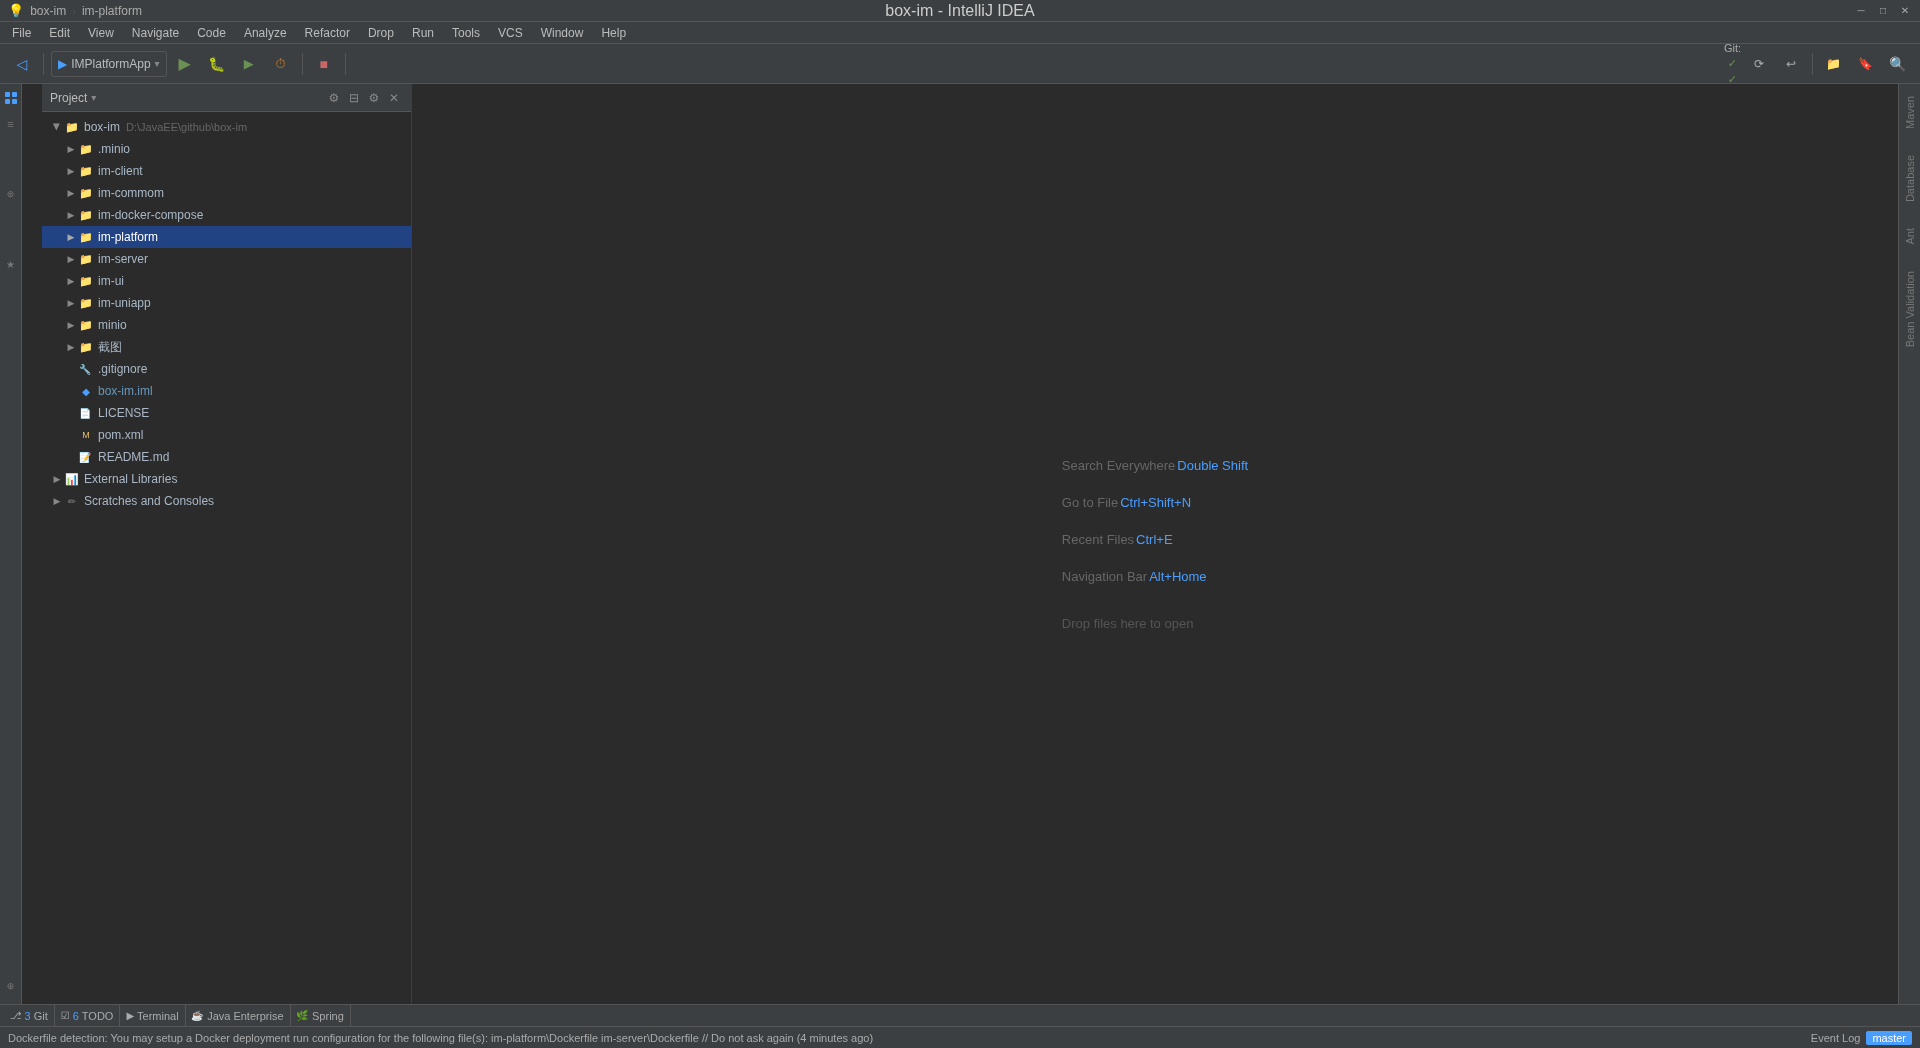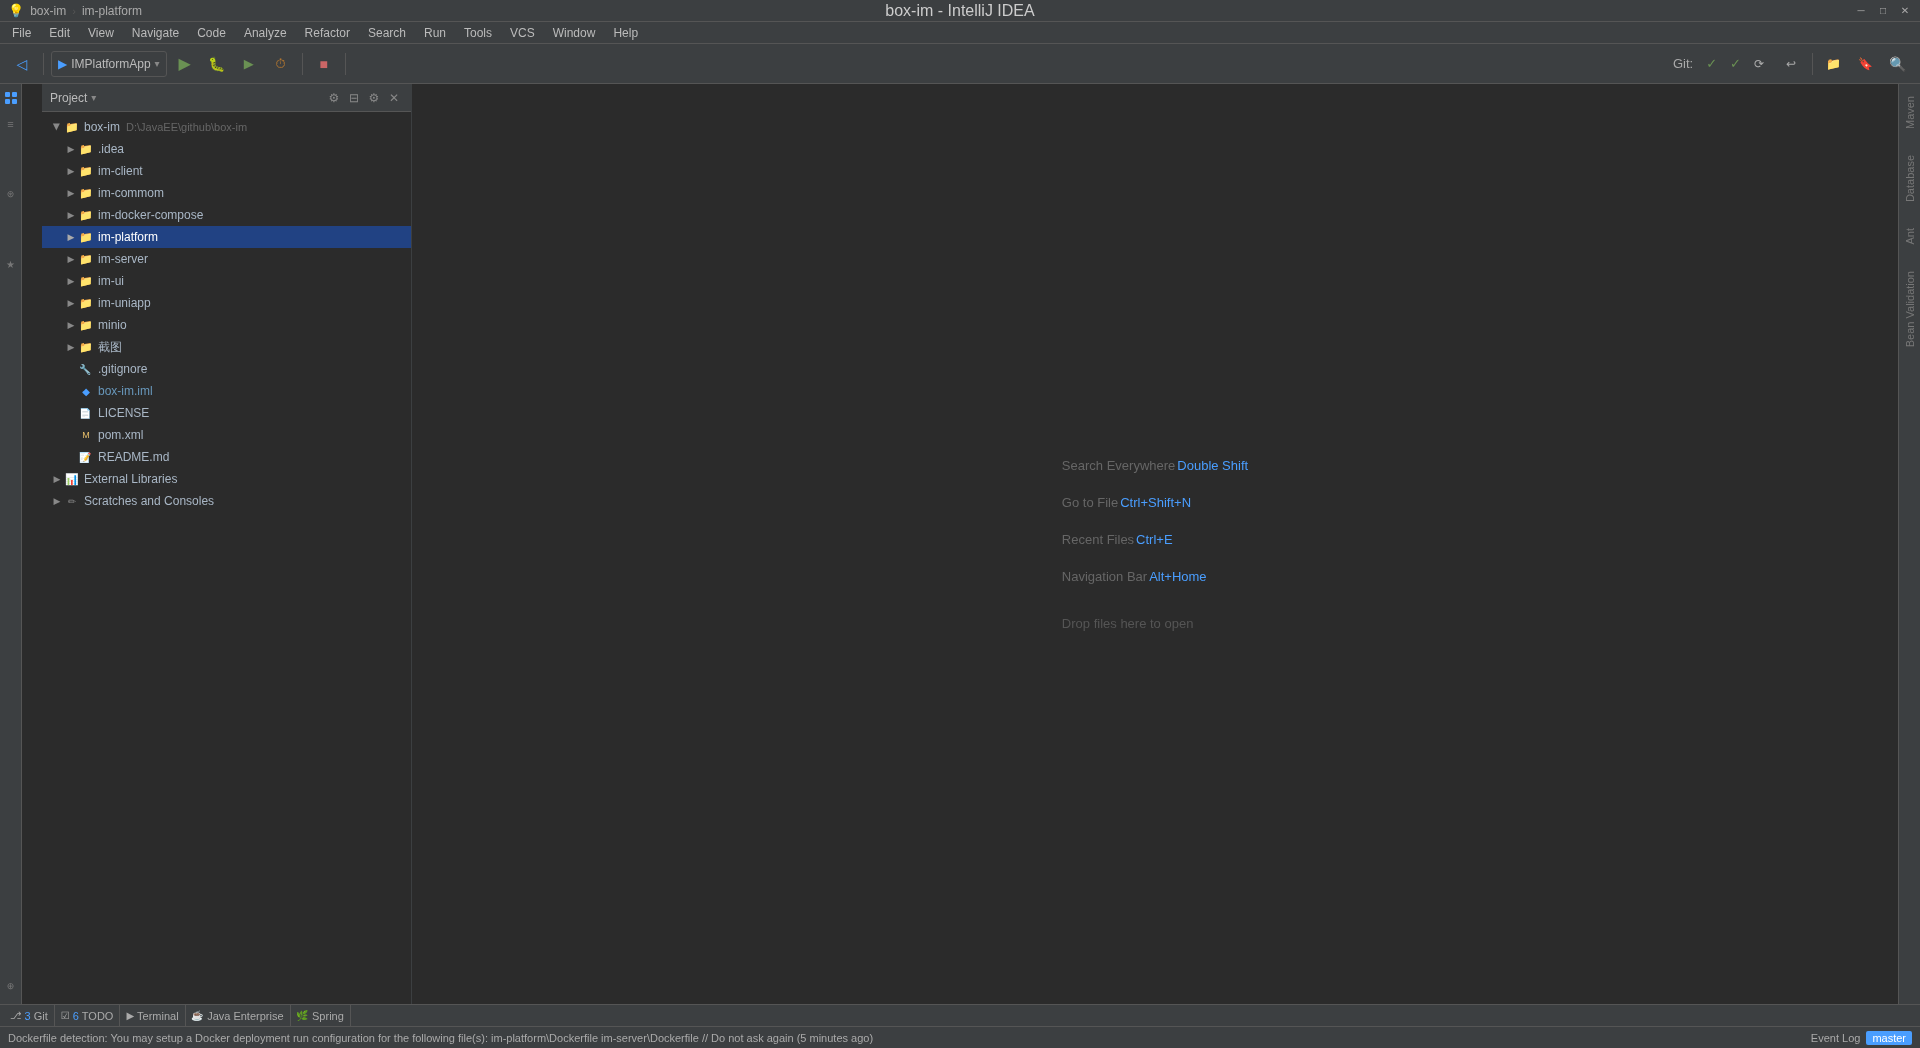--- a/index.html
+++ b/index.html
@@ -114,25 +114,26 @@
       font-size: 12px;
       color: #bbb;
     }
     .toolbar-right {
       margin-left: auto;
       display: flex;
       align-items: center;
       gap: 4px;
     }
     .git-status {
-      font-size: 13px;
+      font-size: 11px;
       color: #aaa;
       display: flex;
       align-items: center;
-      gap: 13px;
+      gap: 3px;
+      flex-direction: column;
     }
 
     
     #main-layout {
       display: flex;
       height: calc(1048px - 22px - 22px - 40px - 22px - 22px);
     }
     .left-tab {
       width: 20px;
       height: 20px;
@@ -374,21 +375,21 @@
 </div>
 
 <div id="menubar">
   <span class="menu-item">File</span>
   <span class="menu-item">Edit</span>
   <span class="menu-item">View</span>
   <span class="menu-item">Navigate</span>
   <span class="menu-item">Code</span>
   <span class="menu-item">Analyze</span>
   <span class="menu-item">Refactor</span>
-  <span class="menu-item">Search</span>
+  <span class="menu-item">Drop</span>
   <span class="menu-item">Run</span>
   <span class="menu-item">Tools</span>
   <span class="menu-item">VCS</span>
   <span class="menu-item">Window</span>
   <span class="menu-item">Help</span>
 </div>
 
 <div id="toolbar">
   <div class="toolbar-btn" title="Back" style="color:#4a9eff;">◁</div>
   <div class="toolbar-separator"></div>
@@ -455,21 +456,21 @@
       <div class="tree-item">
         <span class="tree-arrow expanded">▶</span>
         <span class="tree-icon folder-icon-blue">📁</span>
         <span style="color:#a9b7c6;">box-im</span>
         <span style="color:#666;font-size:11px;margin-left:6px;">D:\JavaEE\github\box-im</span>
       </div>
 
       <div class="tree-item indent1">
         <span class="tree-arrow">▶</span>
         <span class="tree-icon folder-icon">📁</span>
-        <span>.idea</span>
+        <span>.minio</span>
       </div>
 
       <div class="tree-item indent1">
         <span class="tree-arrow">▶</span>
         <span class="tree-icon folder-icon-mod">📁</span>
         <span>im-client</span>
       </div>
 
       <div class="tree-item indent1">
         <span class="tree-arrow">▶</span>
@@ -612,18 +613,18 @@
     <span style="font-size:10px;">☕</span>
     <span>Java Enterprise</span>
   </div>
   <div class="bottom-tab">
     <span style="font-size:10px;">🌿</span>
     <span>Spring</span>
   </div>
 </div>
 
 <div id="statusbar" style="height:22px;background:#3c3f41;display:flex;align-items:center;padding:0 8px;border-top:1px solid #555;gap:6px;font-size:11px;color:#aaa;">
-  <span style="overflow:hidden;text-overflow:ellipsis;white-space:nowrap;flex:1;color:#aaa;">Dockerfile detection: You may setup a Docker deployment run configuration for the following file(s): im-platform\Dockerfile im-server\Dockerfile // Do not ask again (5 minutes ago)</span>
+  <span style="overflow:hidden;text-overflow:ellipsis;white-space:nowrap;flex:1;color:#aaa;">Dockerfile detection: You may setup a Docker deployment run configuration for the following file(s): im-platform\Dockerfile im-server\Dockerfile // Do not ask again (4 minutes ago)</span>
   <div id="statusbar-right" style="margin-left:auto;display:flex;align-items:center;gap:6px;flex-shrink:0;">
     <span style="color:#aaa;cursor:pointer;">Event Log</span>
     <span class="status-branch">master</span>
   </div>
 </div>
 
 </body></html>

